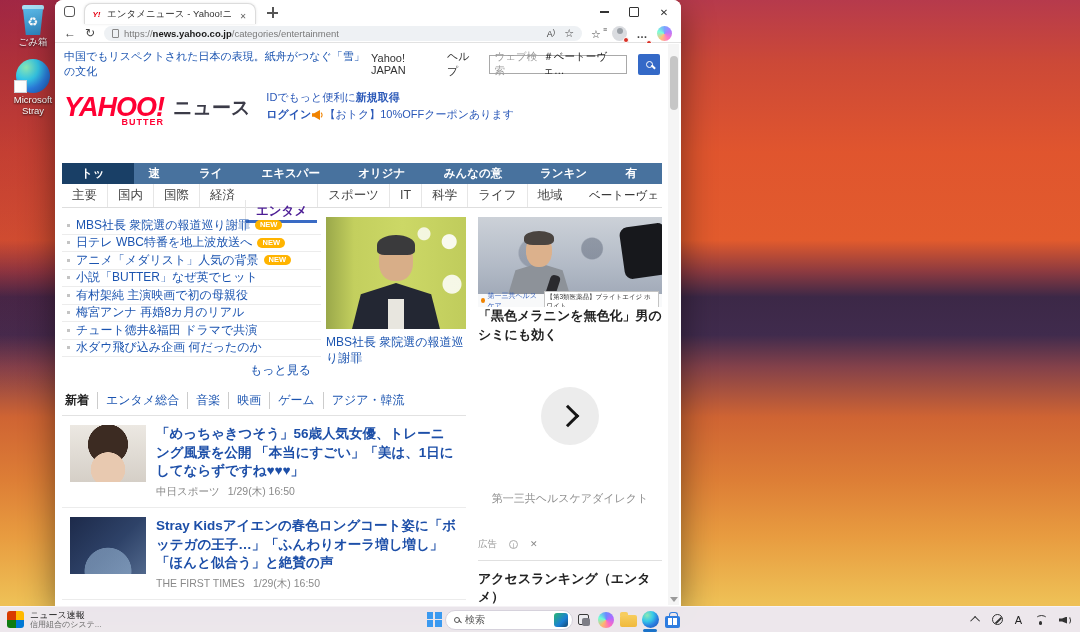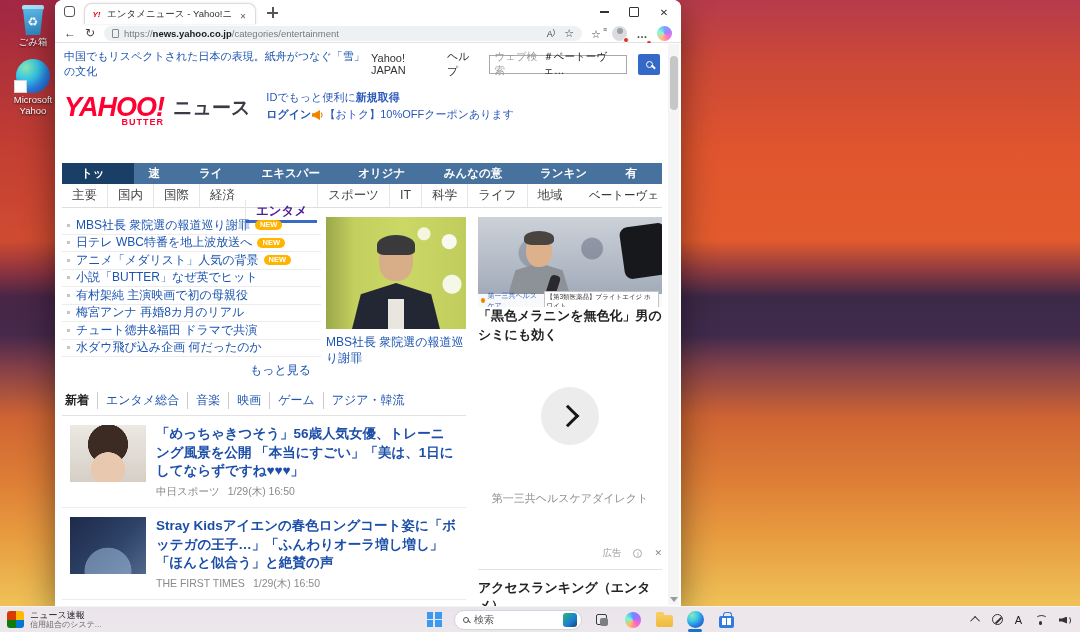--- a/index.html
+++ b/index.html
@@ -200,38 +200,38 @@
   .adp-cam { position:absolute; top:8px; right:-6px; width:46px; height:52px; background:#17181c; border-radius:8px; transform:rotate(-8deg); }
   .adp-mic { position:absolute; top:58px; left:70px; width:10px; height:22px; background:#2a2a2e; border-radius:4px; transform:rotate(18deg); }
   .ad-overlay { position:absolute; left:0; right:0; bottom:0; height:13px; background:rgba(255,255,255,.93); display:flex; align-items:center; justify-content:space-between; padding:0 3px; }
   .ad-brand { color:#2a58b8; font-size:7px; display:flex; align-items:center; gap:2px; }
   .ad-brand::before { content:""; width:5px; height:5px; border-radius:50%; background:#f08300; }
   .ad-product { color:#333; font-size:6.5px; border:1px solid #c4c4c4; background:#fff; padding:0 2px; line-height:1.4; }
   .ad-headline { margin-top:9px; font-size:13px; font-weight:bold; color:#222; line-height:1.45; cursor:pointer; }
   .ad-arrow { width:58px; height:58px; border-radius:50%; background:#ececec; margin:42px auto 0; display:flex; align-items:center; justify-content:center; cursor:pointer; }
   .ad-arrow::after { content:""; width:13px; height:13px; border-top:3px solid #151515; border-right:3px solid #151515; transform:rotate(45deg); margin-left:-5px; }
   .ad-advertiser { margin-top:46px; text-align:center; color:#8e8e8e; font-size:11px; }
-  .ad-footer { margin-top:41px; display:flex; justify-content:flex-end; align-items:center; gap:12px; color:#999; font-size:9.5px; }
+  .ad-footer { margin-top:32px; display:flex; align-items:center; gap:12px; color:#999; font-size:9.5px; }
   .info-ic { width:9px; height:9px; border:1px solid #aaa; border-radius:50%; font-size:6.5px; line-height:9px; text-align:center; color:#999; cursor:pointer; }
   .close-ic { font-size:9px; color:#888; cursor:pointer; }
 
   
   .ranking { border-top:1px solid #e0e0e0; margin-top:9px; padding-top:9px; }
   .rank-title { font-size:13px; font-weight:bold; color:#222; }
 
   
   .taskbar { position:absolute; left:0; right:0; bottom:0; height:26px; background:rgba(236,232,241,.97); border-top:1px solid rgba(255,255,255,.5); }
   .tb-widget { position:absolute; left:7px; top:0; height:100%; display:flex; align-items:center; gap:6px; cursor:pointer; }
   .widget-icon { width:17px; height:17px; border-radius:3px; overflow:hidden; display:grid; grid-template:1fr 1fr / 1fr 1fr; }
   .widget-icon span:nth-child(1){background:#d83b01;} .widget-icon span:nth-child(2){background:#ffb900;}
   .widget-icon span:nth-child(3){background:#107c10;} .widget-icon span:nth-child(4){background:#0078d4;}
   .widget-text { line-height:1.15; }
   .widget-title { font-size:9px; color:#222; }
   .widget-sub { font-size:8px; color:#6a6a6a; }
-  .tb-center { position:absolute; left:423px; top:0; height:100%; display:flex; align-items:center; gap:9px; }
+  .tb-center { position:absolute; left:423px; top:0; height:100%; display:flex; align-items:center; }
   .win-logo { width:15px; height:15px; display:grid; grid-template:1fr 1fr / 1fr 1fr; gap:1.5px; cursor:pointer; }
   .win-logo span { background:#3b9af0; }
   .tb-search { width:128px; height:20px; background:#fff; border:1px solid #d6d2dc; border-radius:10px; display:flex; align-items:center; padding:0 4px 0 8px; gap:5px; font-size:10px; color:#555; cursor:pointer; }
   .tb-search .mag2 { width:6px; height:6px; border:1.4px solid #555; border-radius:50%; position:relative; flex:none; }
   .tb-search .mag2::after { content:""; position:absolute; width:4px; height:1.4px; background:#555; right:-3px; bottom:-1px; transform:rotate(45deg); }
   .bing-thumb { margin-left:auto; width:14px; height:14px; border-radius:3px; background:linear-gradient(135deg,#2bb673,#1b7fd4 60%,#15486e); }
   .tb-icon { width:22px; height:24px; display:flex; align-items:center; justify-content:center; position:relative; cursor:pointer; }
   .taskview { width:12px; height:12px; position:relative; }
   .taskview::before { content:""; position:absolute; left:0; top:0; width:9px; height:9px; border:1.6px solid #3a3a3a; border-radius:2px; background:#ecebef; }
   .taskview::after { content:""; position:absolute; right:0; bottom:0; width:8px; height:8px; border-radius:2px; background:#7d7d85; }
@@ -263,21 +263,21 @@
   <div class="desk-icon">
     <div class="bin">
         <div class="bin-body">♻</div>
       </div>
     <div class="di-label">ごみ箱</div>
   </div>
   <div class="desk-icon">
     <div class="edge-big">
         <span class="sc-arrow"></span>
       </div>
-    <div class="di-label">Microsoft Yahoo</div>
+    <div class="di-label">Microsoft Stray</div>
   </div>
 </div>
 
 <div class="browser">
 
   <div class="titlebar">
     <span class="tab-actions"></span>
     <div class="tab">
       <span class="favicon"></span>
       <span class="tab-title">エンタメニュース - Yahoo!ニュース</span>

